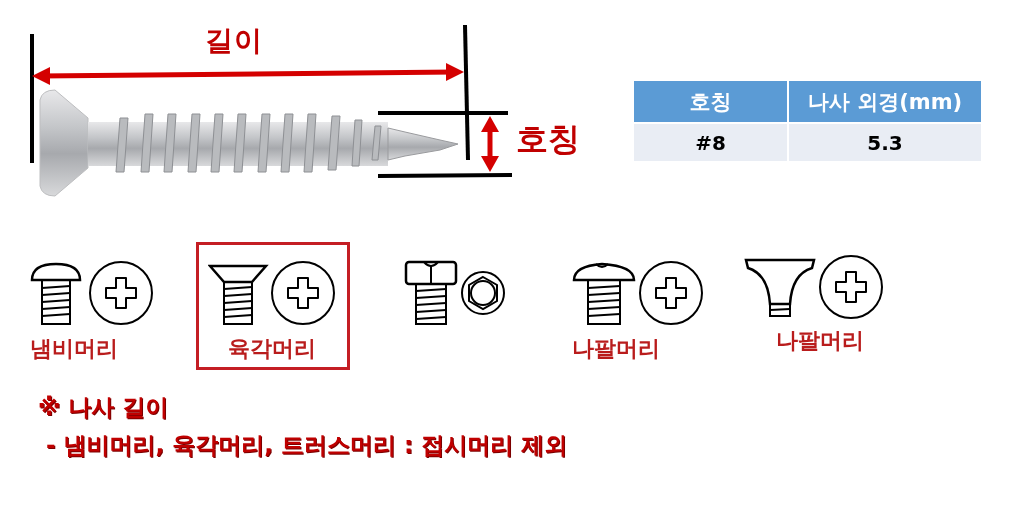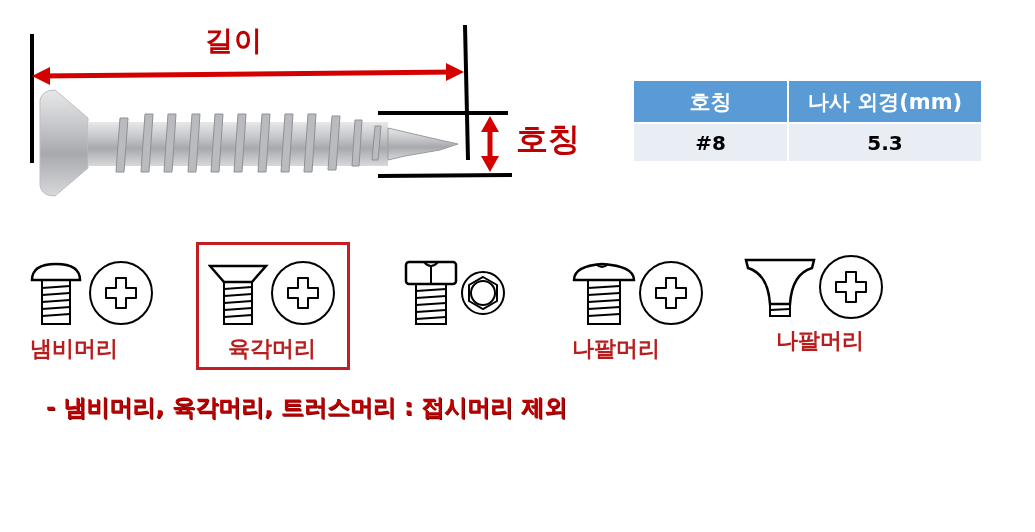--- a/index.html
+++ b/index.html
@@ -182,14 +182,15 @@
     </svg>
     <svg width="66" height="66" viewBox="0 0 66 66">
       <circle cx="33" cy="33" r="31" fill="#fff" stroke="#000" stroke-width="2"></circle>
       <path d="M28,18 h10 v10 h10 v10 h-10 v10 h-10 v-10 h-10 v-10 h10z" fill="none" stroke="#000" stroke-width="2" stroke-linejoin="round"></path>
     </svg>
   </div>
   <div class="label" style="text-align:left;margin-left:32px">나팔머리</div>
 </div>
 
 <div class="abs notes">
+  <div class="line">※ 나사 길이</div>
   <div class="line"> - 냄비머리, 육각머리, 트러스머리 : 접시머리 제외</div>
 </div>
 
 </body></html>

